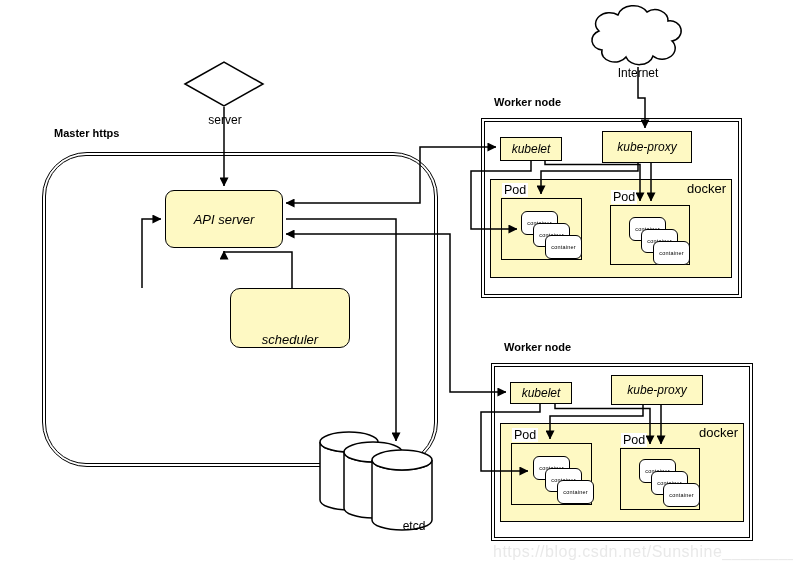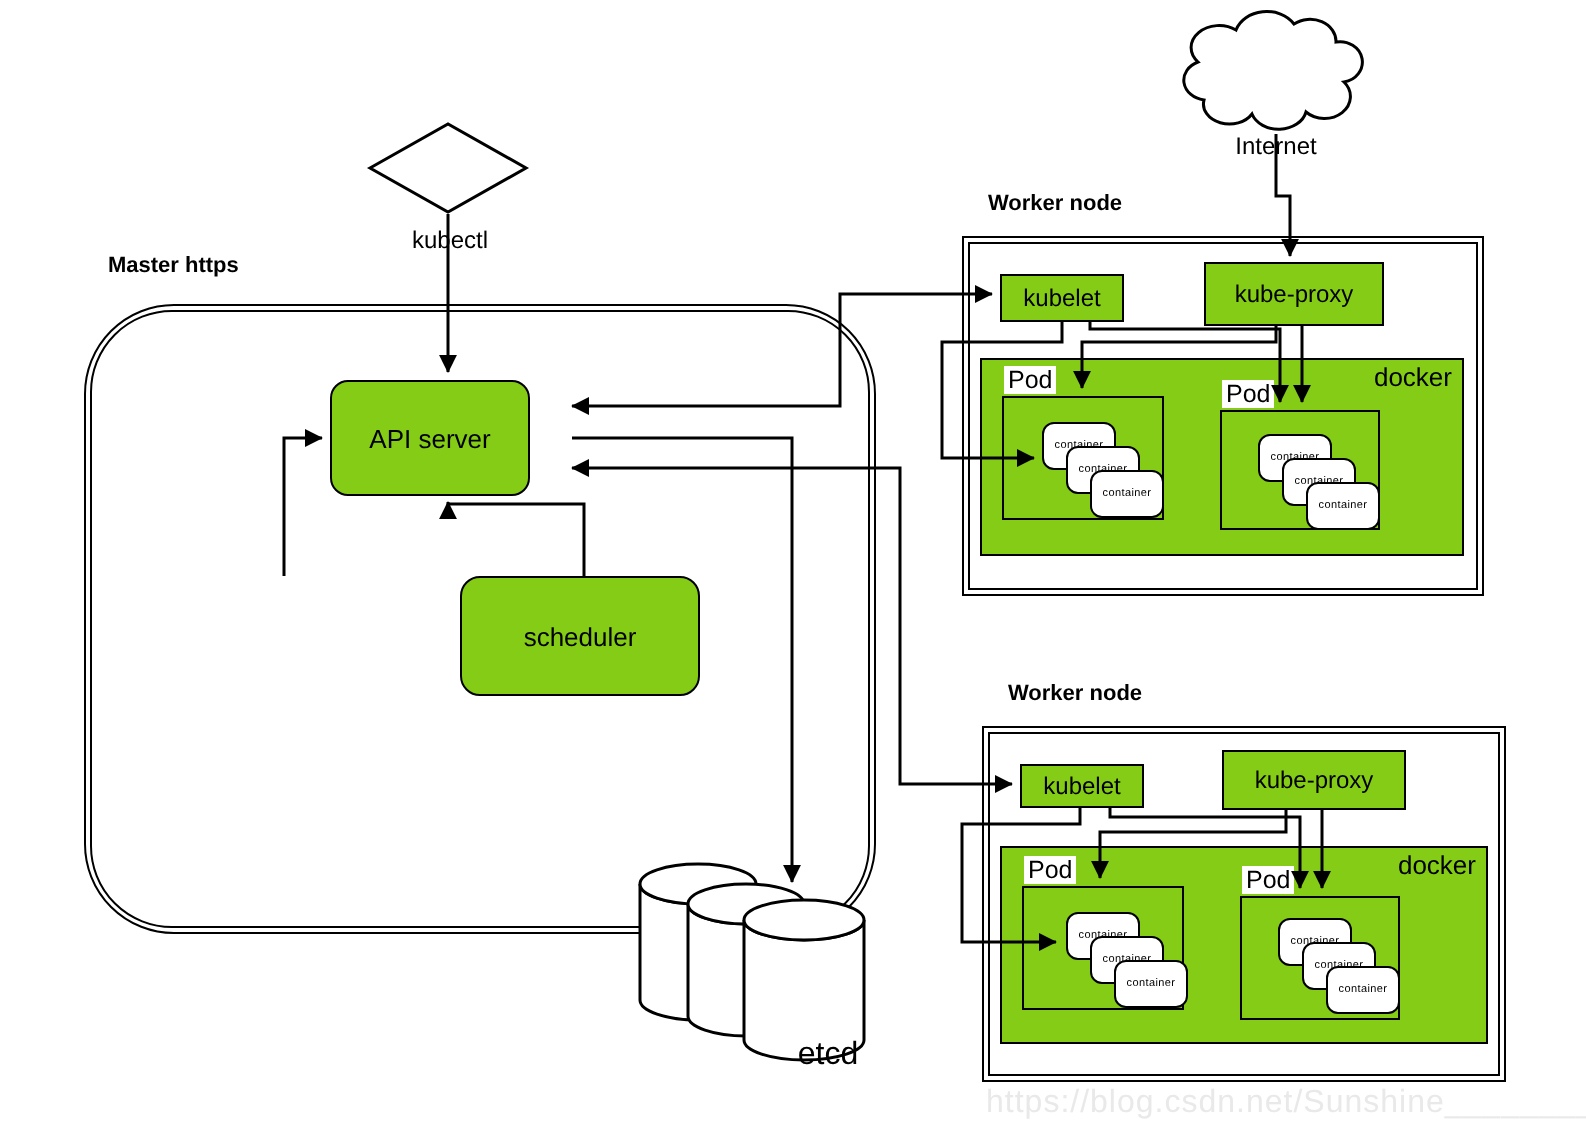--- a/index.html
+++ b/index.html
@@ -1,18 +1,18 @@
 <!DOCTYPE html>
 <html><head>
 <meta charset="utf-8">
 <style>
   html,body{margin:0;padding:0;background:#fff;}
   #canvas{position:relative;width:793px;height:573px;background:#fff;overflow:hidden;
           font-family:"Liberation Sans",sans-serif;color:#000;}
-  .box{position:absolute;border:1.5px solid #000;background:#84cc16;box-sizing:border-box;}
+  .box{position:absolute;border:1.5px solid #000;background:#fef9c3;box-sizing:border-box;font-style:italic;}
   .dbl{position:absolute;border:1.5px solid #000;background:#fff;box-sizing:border-box;}
   .dbl::after{content:"";position:absolute;inset:2px;border:1.5px solid #000;border-radius:inherit;pointer-events:none;}
   .master{border-radius:45px;}
   .master::after{border-radius:41px;}
   .center{display:flex;align-items:center;justify-content:center;text-align:center;}
   .lbl{position:absolute;white-space:nowrap;}
   .bold{font-weight:bold;font-size:11px;}
   .cbox{position:absolute;width:37px;height:24px;border:1px solid #000;border-radius:6px;background:#fff;
         box-sizing:border-box;display:flex;align-items:center;justify-content:center;
         font-size:5.5px;letter-spacing:0.2px;overflow:hidden;}
@@ -23,26 +23,26 @@
   .watermark{position:absolute;left:493px;top:543px;font-size:16px;letter-spacing:0.5px;z-index:3;}
 </style>
 </head>
 <body>
 
 <div id="canvas">
 
   <div class="dbl master" style="left:42px;top:152px;width:396px;height:315px;"></div>
   <div class="lbl bold" style="left:54px;top:127px;">Master https</div>
 
-  <div class="box center" style="left:165px;top:190px;width:100px;height:58px;border-radius:9px;font-size:13px;">
+  <div class="box center" style="left:165px;top:190px;width:118px;height:58px;border-radius:9px;font-size:13px;">
     <span>API server</span>
   </div>
 
 
-  <div class="box center" style="left:230px;top:288px;width:120px;height:60px;border-radius:10px;font-size:13px;">
+  <div class="box center" style="left:230px;top:288px;width:120px;height:60px;border-radius:10px;font-size:13px;align-items:flex-end;">
     <span>scheduler</span>
   </div>
 
   <div class="dbl" style="left:481px;top:118px;width:261px;height:180px;"></div>
   <div class="lbl bold" style="left:494px;top:96px;">Worker node</div>
 
   <div class="box" style="left:490px;top:179px;width:242px;height:99px;"></div>
   <div class="lbl" style="left:660px;top:181px;width:66px;text-align:right;font-size:13px;">docker</div>
 
   <div class="box center" style="left:500px;top:137px;width:62px;height:24px;font-size:12px;">
@@ -148,17 +148,17 @@
       <path d="M651,163 L651,201" marker-end="url(#arw)"></path>
 
       <path d="M540,404 L540,412 L481,412 L481,471 L528,471" marker-end="url(#arw)"></path>
       <path d="M555,404 L555,408.5 L650,408.5 L650,444" marker-end="url(#arw)"></path>
       <path d="M643,405 L643,416 L550,416 L550,439" marker-end="url(#arw)"></path>
       <path d="M661,405 L661,444" marker-end="url(#arw)"></path>
     </g>
   </svg>
 
   <div class="lbl toplbl center" style="left:599px;top:30px;width:78px;font-size:12px;">Internet</div>
-  <div class="lbl toplbl center" style="left:186px;top:77px;width:78px;font-size:12px;">kubectl</div>
-  <div class="lbl toplbl center" style="left:374px;top:483px;width:80px;font-size:16px;">etcd</div>
+  <div class="lbl toplbl center" style="left:186px;top:77px;width:78px;font-size:12px;">server</div>
+  <div class="lbl toplbl center" style="left:374px;top:483px;width:80px;font-size:12px;">etcd</div>
 
   <div class="watermark" style="color: rgb(233, 233, 233);">https://blog.csdn.net/Sunshine__________</div>
 </div>
 
 </body></html>

